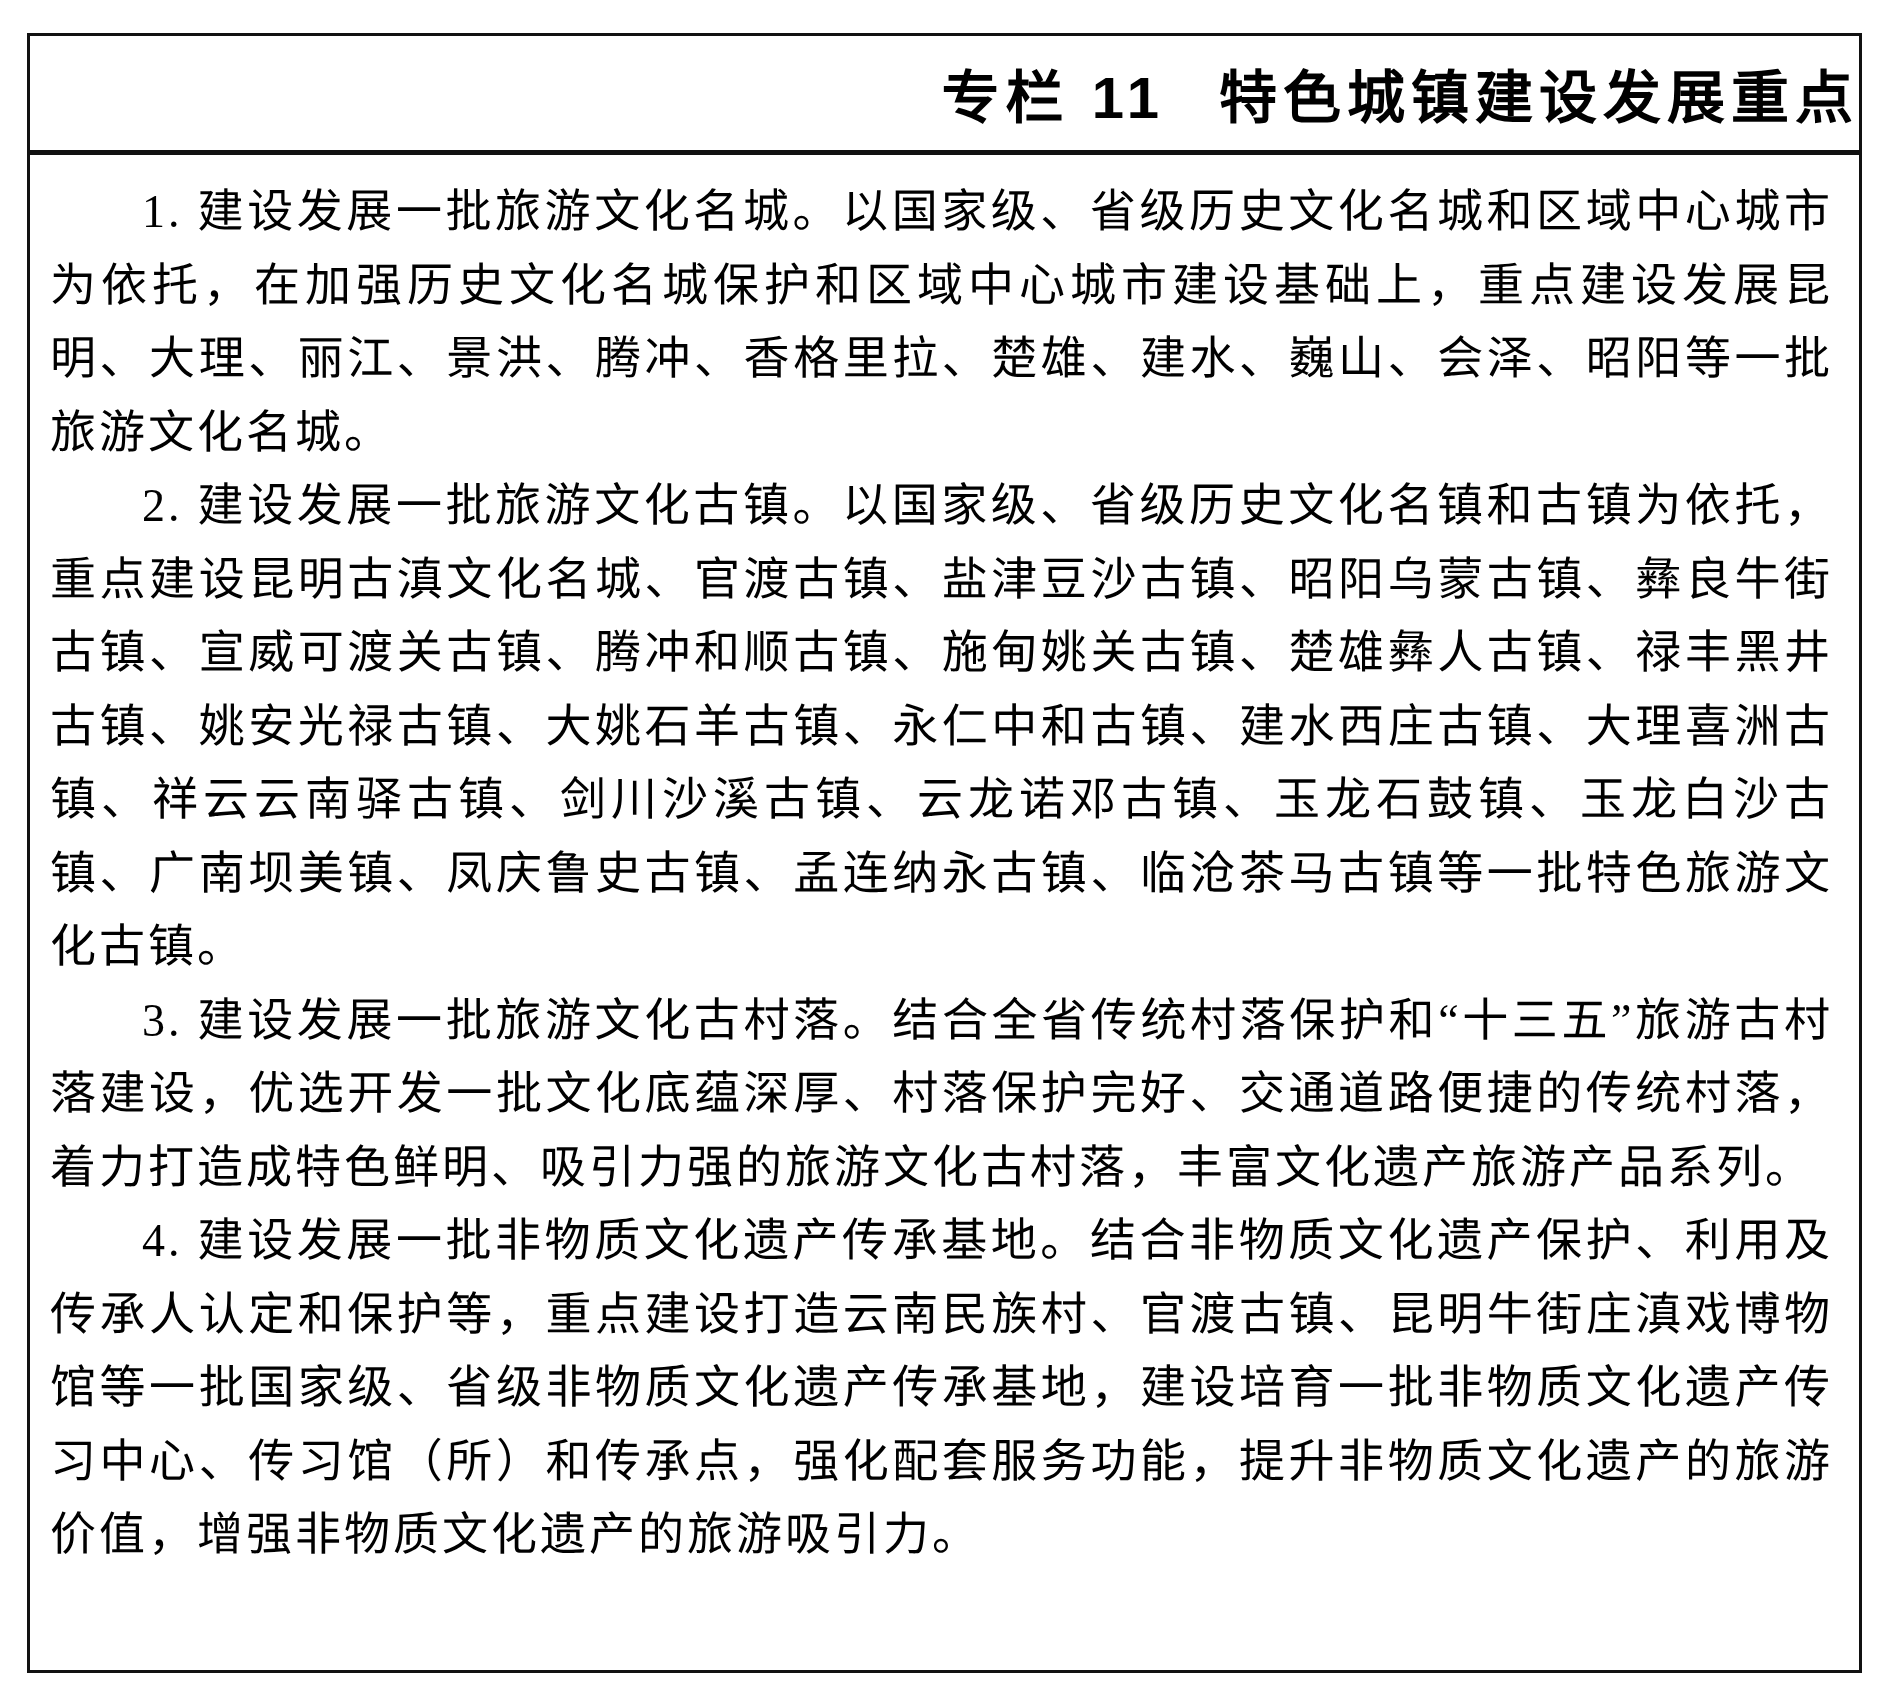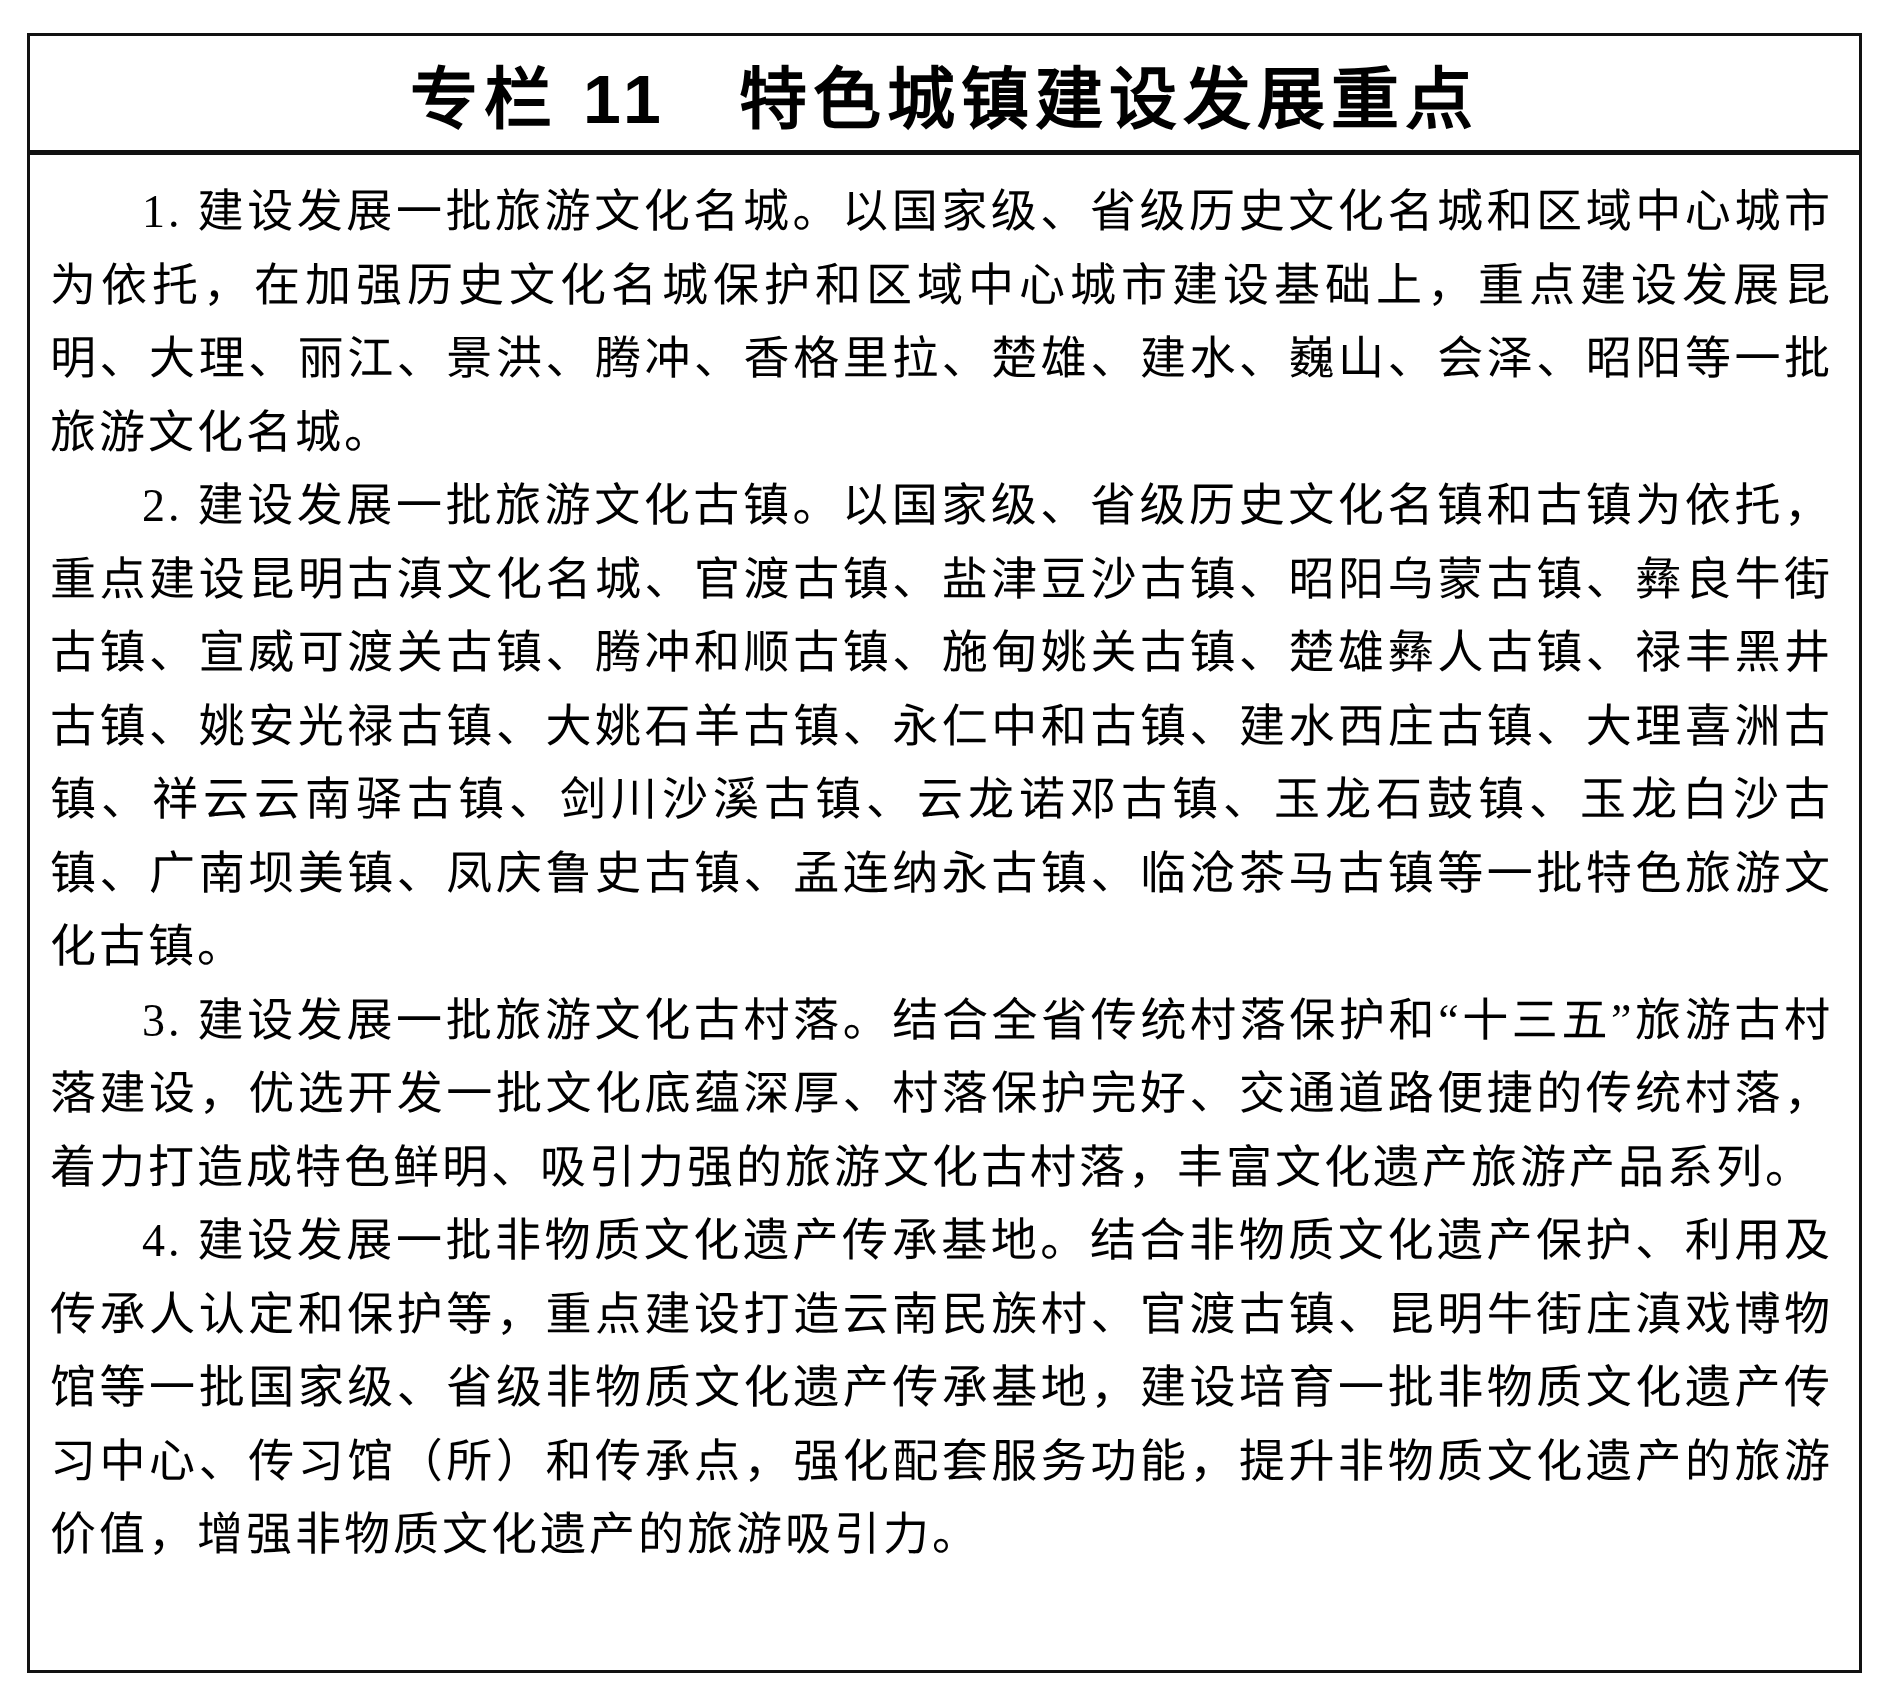--- a/index.html
+++ b/index.html
@@ -24,29 +24,29 @@
     box-sizing: border-box;
     border: 3px solid #111111;
     background: #ffffff;
   }
   .panel-title {
     height: 114px;
     box-sizing: content-box;
     border-bottom: 5px solid #111111;
     display: flex;
     align-items: center;
-    justify-content: center;
+    justify-content: flex-end;
     font-family: "Liberation Sans", "DejaVu Sans", sans-serif;
     font-weight: bold;
-    font-size: 68px;
+    font-size: 58px;
     letter-spacing: 6px;
     white-space: nowrap;
   }
   .panel-title .title-gap {
-    margin-left: 72px;
+    margin-left: 54px;
   }
   .panel-body {
     padding: 20px 26px 0 20px;
     font-size: 46px;
     line-height: 73.5px;
     letter-spacing: 3px;
     text-align: justify;
     text-justify: inter-ideograph;
   }
   .panel-body p {

